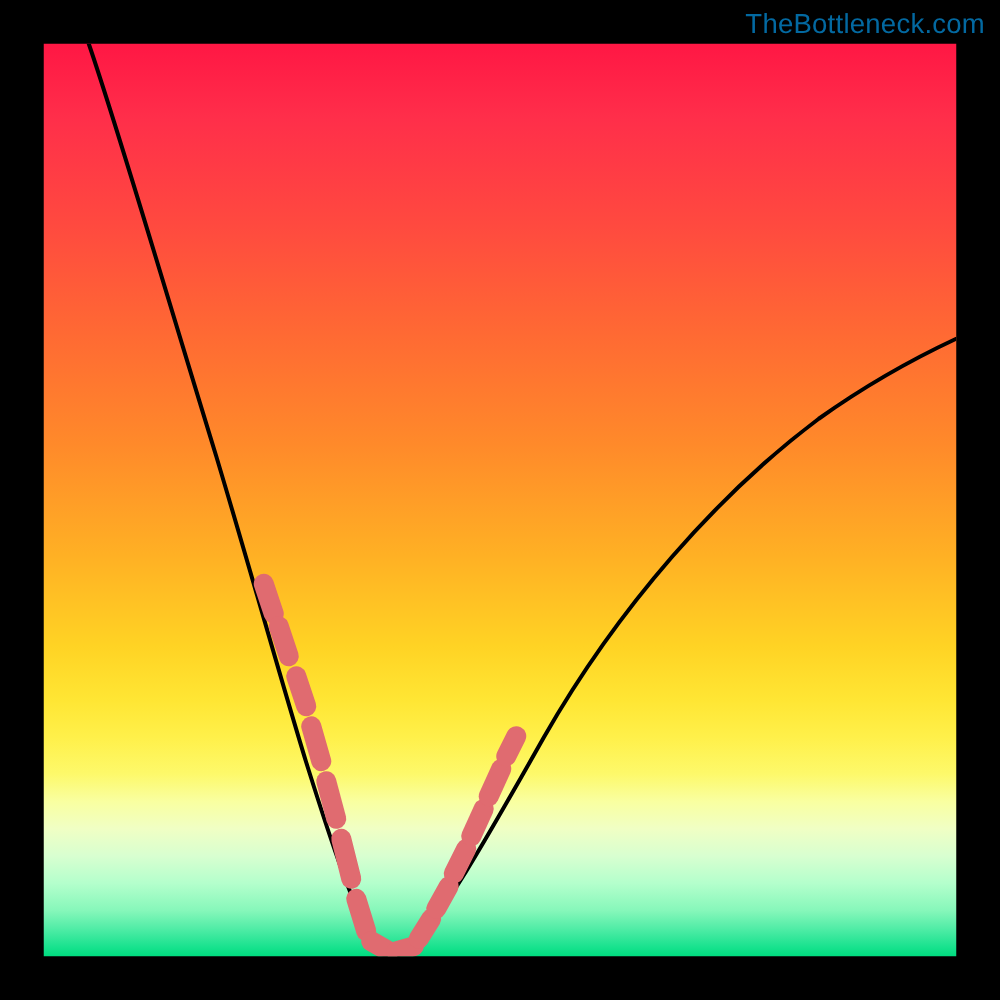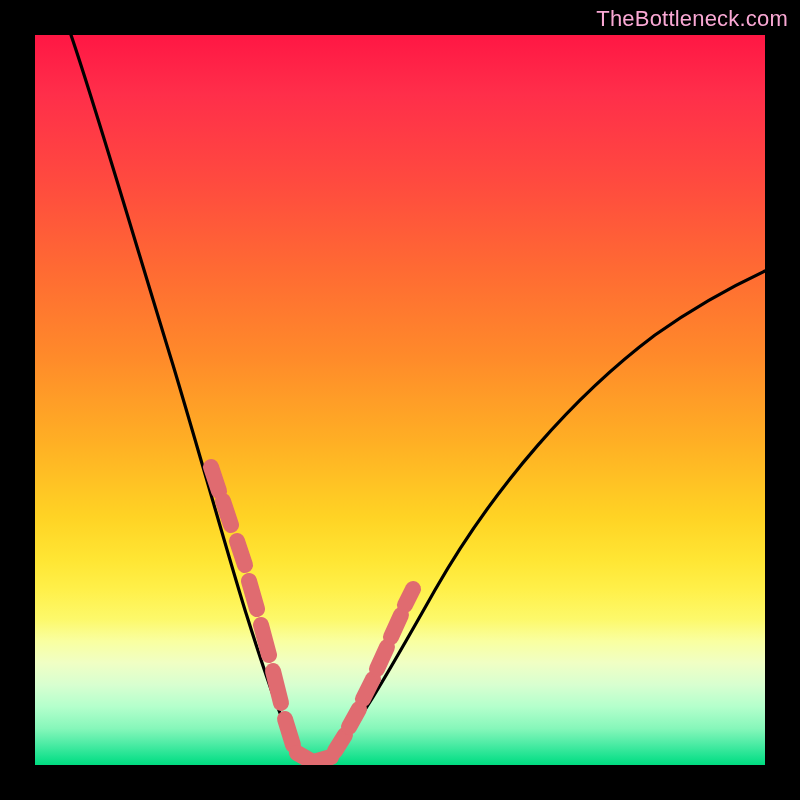--- a/index.html
+++ b/index.html
@@ -52,21 +52,21 @@
     position: absolute;
     left: 0;
     top: 0;
     width: 730px;
     height: 730px;
   }
   .watermark {
     position: absolute;
     top: 6px;
     right: 12px;
-    color: #f9a8d4;
+    color: #0369a1;
     font-size: 22px;
     font-weight: 500;
     letter-spacing: 0.2px;
     user-select: none;
   }
 </style>
 </head>
 <body>
 
 <div class="frame">

